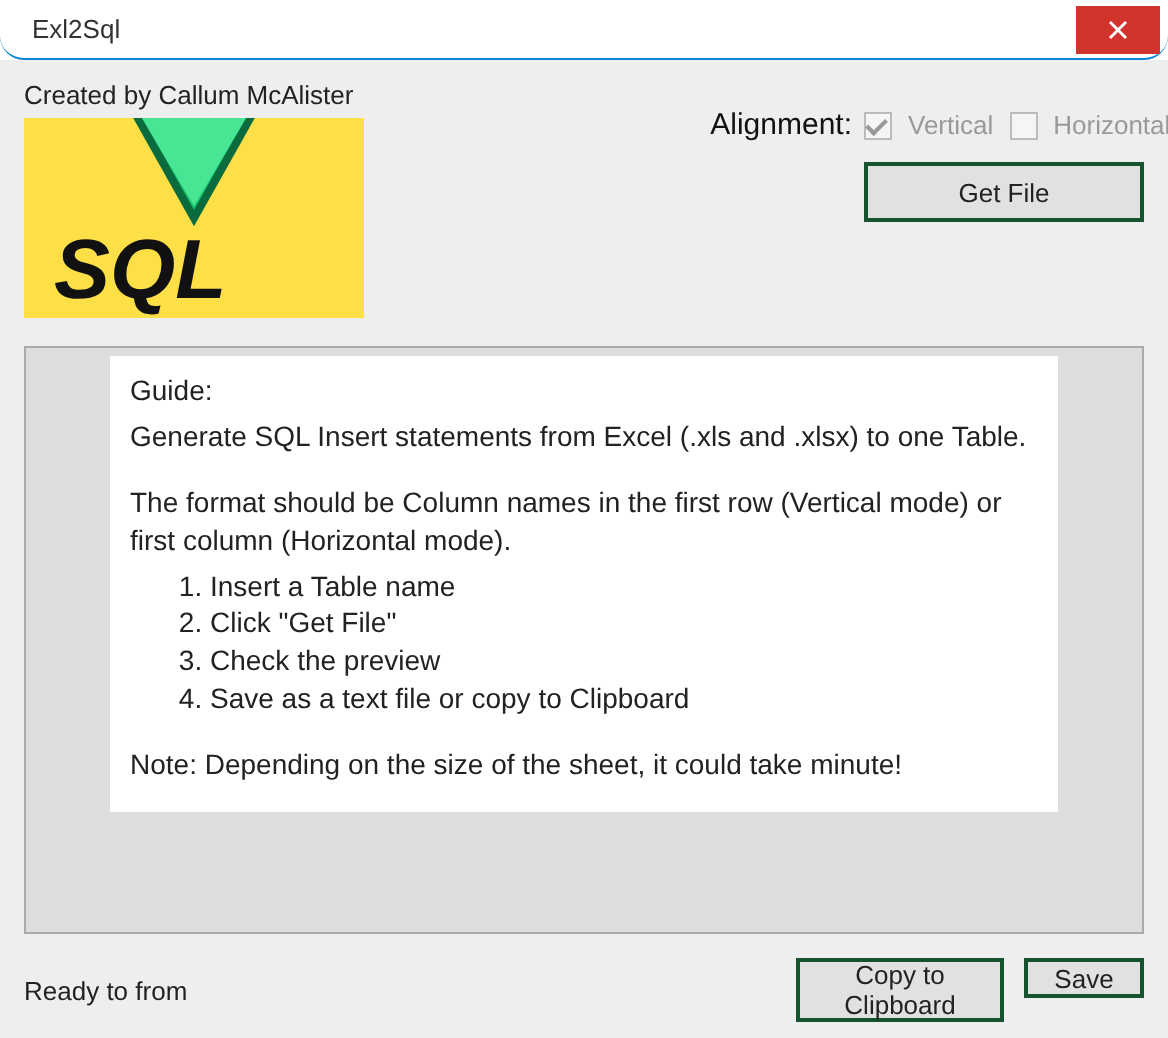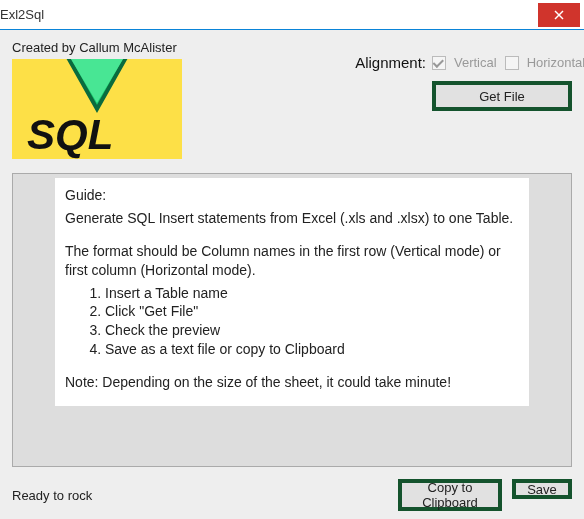--- a/index.html
+++ b/index.html
@@ -12,21 +12,22 @@
     overflow: hidden;
     color: #222;
   }
   .titlebar {
     height: 30px;
     background: #fff;
     border-bottom: 1px solid #0a84d8;
     display: flex;
     align-items: center;
     justify-content: space-between;
-    padding-left: 0;
+    padding-left: 16px;
+    border-radius: 12px;
   }
   .titlebar-title {
     font-size: 13px;
     color: #333;
   }
   .close-btn {
     width: 42px;
     height: 24px;
     background: #d0342c;
     color: #fff;
@@ -115,21 +116,21 @@
     border-bottom: 2px solid #999;
     transform: rotate(-45deg) translate(0px,-1px);
   }
   .getfile-row {
     display: flex;
     justify-content: flex-end;
     margin-top: 10px;
   }
   .btn {
     background: #e1e1e1;
-    border: 4px solid #14532d;
+    border: 2px solid #14532d;
     font-size: 13px;
     color: #222;
     cursor: pointer;
     font-family: inherit;
     display: inline-flex;
     align-items: center;
     justify-content: center;
   }
   .btn.getfile { width: 140px; height: 30px; }
   .guide-panel {
@@ -223,20 +224,20 @@
         <li>Insert a Table name</li>
         <li>Click "Get File"</li>
         <li>Check the preview</li>
         <li>Save as a text file or copy to Clipboard</li>
       </ol>
       <p class="tight">Note: Depending on the size of the sheet, it could take minute!</p>
     </div>
   </div>
 
   <div class="bottom-bar">
-    <span class="status">Ready to rock</span>
+    <span class="status">Ready to from</span>
     <div class="bottom-btns">
       <button class="btn copy">Copy to Clipboard</button>
       <button class="btn save">Save</button>
     </div>
   </div>
 
 </div>
 
 </body></html>

